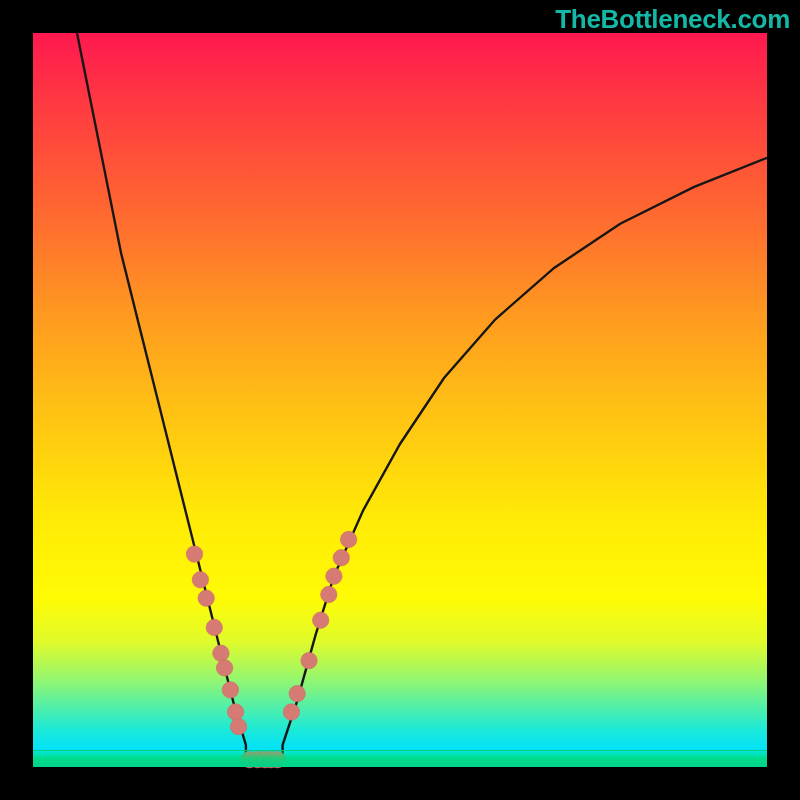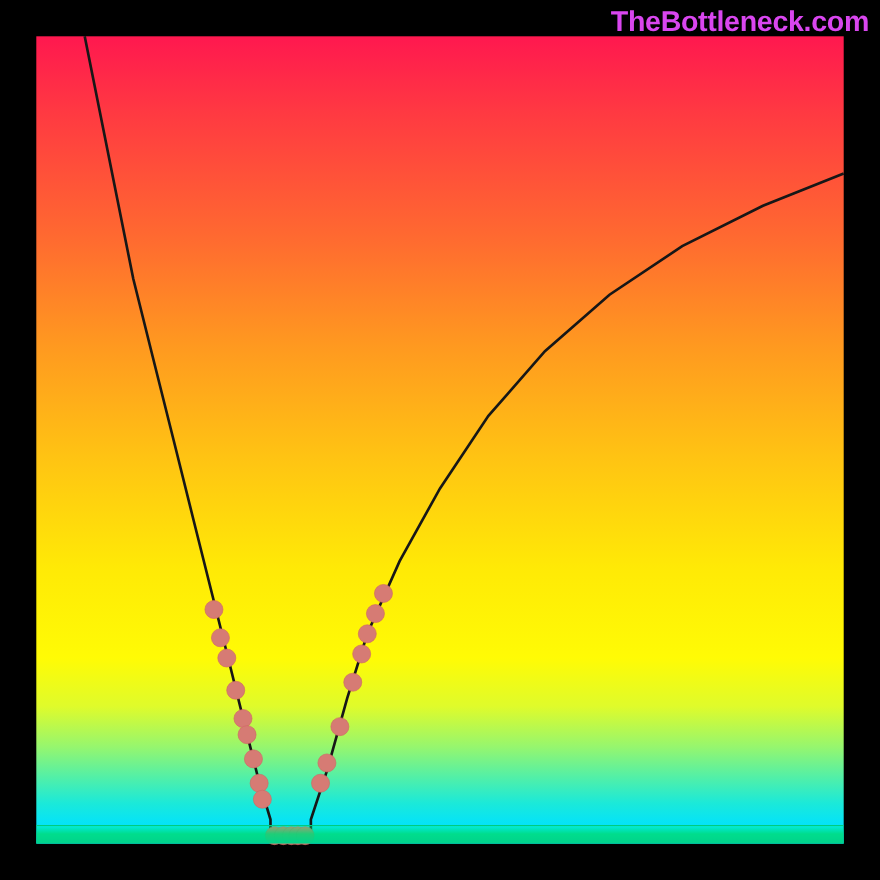--- a/index.html
+++ b/index.html
@@ -14,21 +14,21 @@
   .frame {
     position: relative;
     width: 800px;
     height: 800px;
     background: #000;
   }
   .watermark {
     position: absolute;
     top: 4px;
     right: 10px;
-    color: #d946ef;
+    color: #14b8a6;
     font-size: 26px;
     font-weight: 600;
     letter-spacing: -0.3px;
     z-index: 20;
   }
   .plot-area {
     position: absolute;
     left: 33px;
     top: 33px;
     width: 734px;

